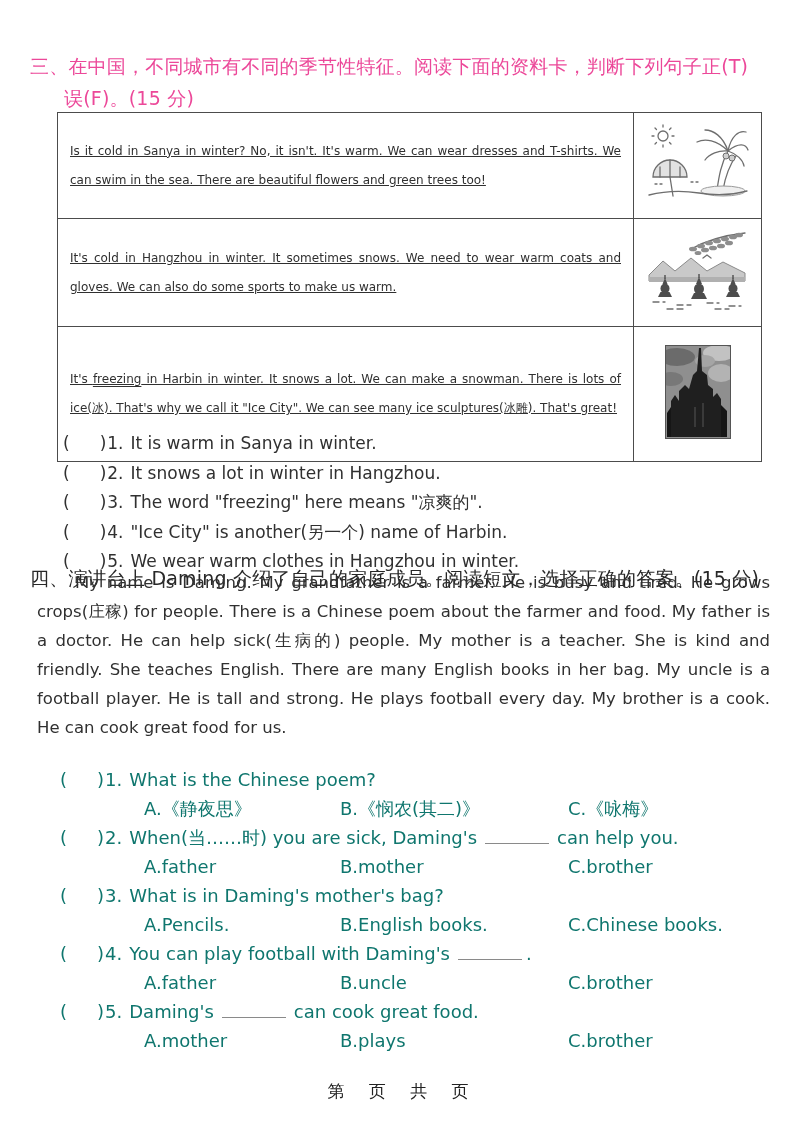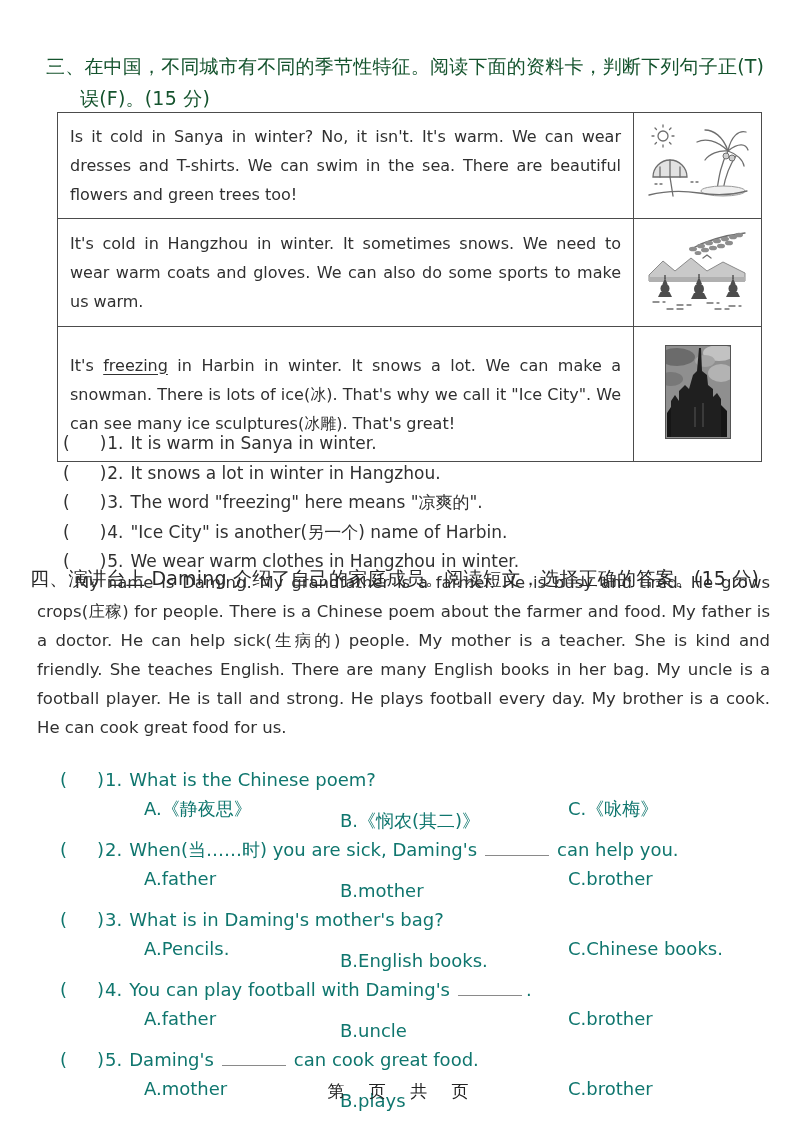--- a/index.html
+++ b/index.html
@@ -1,49 +1,49 @@
 <!DOCTYPE html>
 <html><head>
 <meta charset="utf-8">
 <style>
   html,body{margin:0;padding:0;background:#fff;}
   body{width:793px;height:1122px;position:relative;overflow:hidden;
        font-family:"DejaVu Sans","Liberation Sans",sans-serif;color:#333;}
   .abs{position:absolute;}
 
   
-  .s3-title{left:46px;top:50px;width:745px;font-size:19px;line-height:32px;
-            color:#14532d;font-weight:500;letter-spacing:.2px;}
+  .s3-title{left:30px;top:50px;width:745px;font-size:19px;line-height:32px;
+            color:#ec4899;font-weight:500;letter-spacing:.2px;}
   .s3-title .line2{display:block;padding-left:34px;}
 
   
   table.cards{left:57px;top:112px;width:678px;border-collapse:collapse;table-layout:fixed;}
   table.cards td{border:1.6px solid #4c4c4c;background:#fff;}
-  td.card-text{width:551px;padding:6px 12px;font-size:16px;line-height:29px;
-               text-align:justify;color:#303030;}
+  td.card-text{width:551px;padding:6px 12px;font-size:12px;line-height:29px;
+               text-align:justify;color:#303030;text-decoration:underline;}
   td.card-img{width:125px;text-align:center;vertical-align:middle;}
   tr.r1 td{height:93px;} tr.r2 td{height:95px;} tr.r3 td{height:122px;}
   .uline{text-decoration:underline;text-underline-offset:3px;}
 
   
   .tf-list{left:63px;top:429px;width:690px;font-size:17px;line-height:29.5px;color:#303030;}
   .paren-gap{display:inline-block;width:30px;}
   .qnum{margin-left:1px;}
   .qtext{margin-left:7px;}
 
   
   .s4-title{left:30px;top:566px;width:745px;font-size:19px;color:#272727;
             font-weight:500;letter-spacing:.2px;}
   .passage{left:30px;top:561px;width:733px;font-size:16.5px;line-height:29px;
            text-align:justify;text-indent:38px;color:#303030;margin:7px;}
 
   .mc-list{left:60px;top:765px;width:706px;font-size:18px;color:#0f766e;}
   .q-line{line-height:29px;white-space:nowrap;}
   .opt-line{line-height:29px;display:flex;padding-left:84px;}
-  .opt-a{width:196px;} .opt-b{width:228px;margin-top:12px;} .opt-c{flex:1;}
+  .opt-a{width:196px;} .opt-b{width:228px;} .opt-c{flex:1;}
   .blank{display:inline-block;width:64px;border-bottom:1.5px solid #8a8a8a;
          height:15px;margin:0 8px;vertical-align:baseline;}
   .blank.tight{margin-right:4px;}
 
   
   .footer{left:4px;top:1080px;width:793px;text-align:center;font-size:17px;
           color:#222;letter-spacing:5px;word-spacing:9px;}
 
   svg .ln{stroke:#6e6e6e;fill:none;stroke-width:1.3;stroke-linecap:round;}
 </style>

